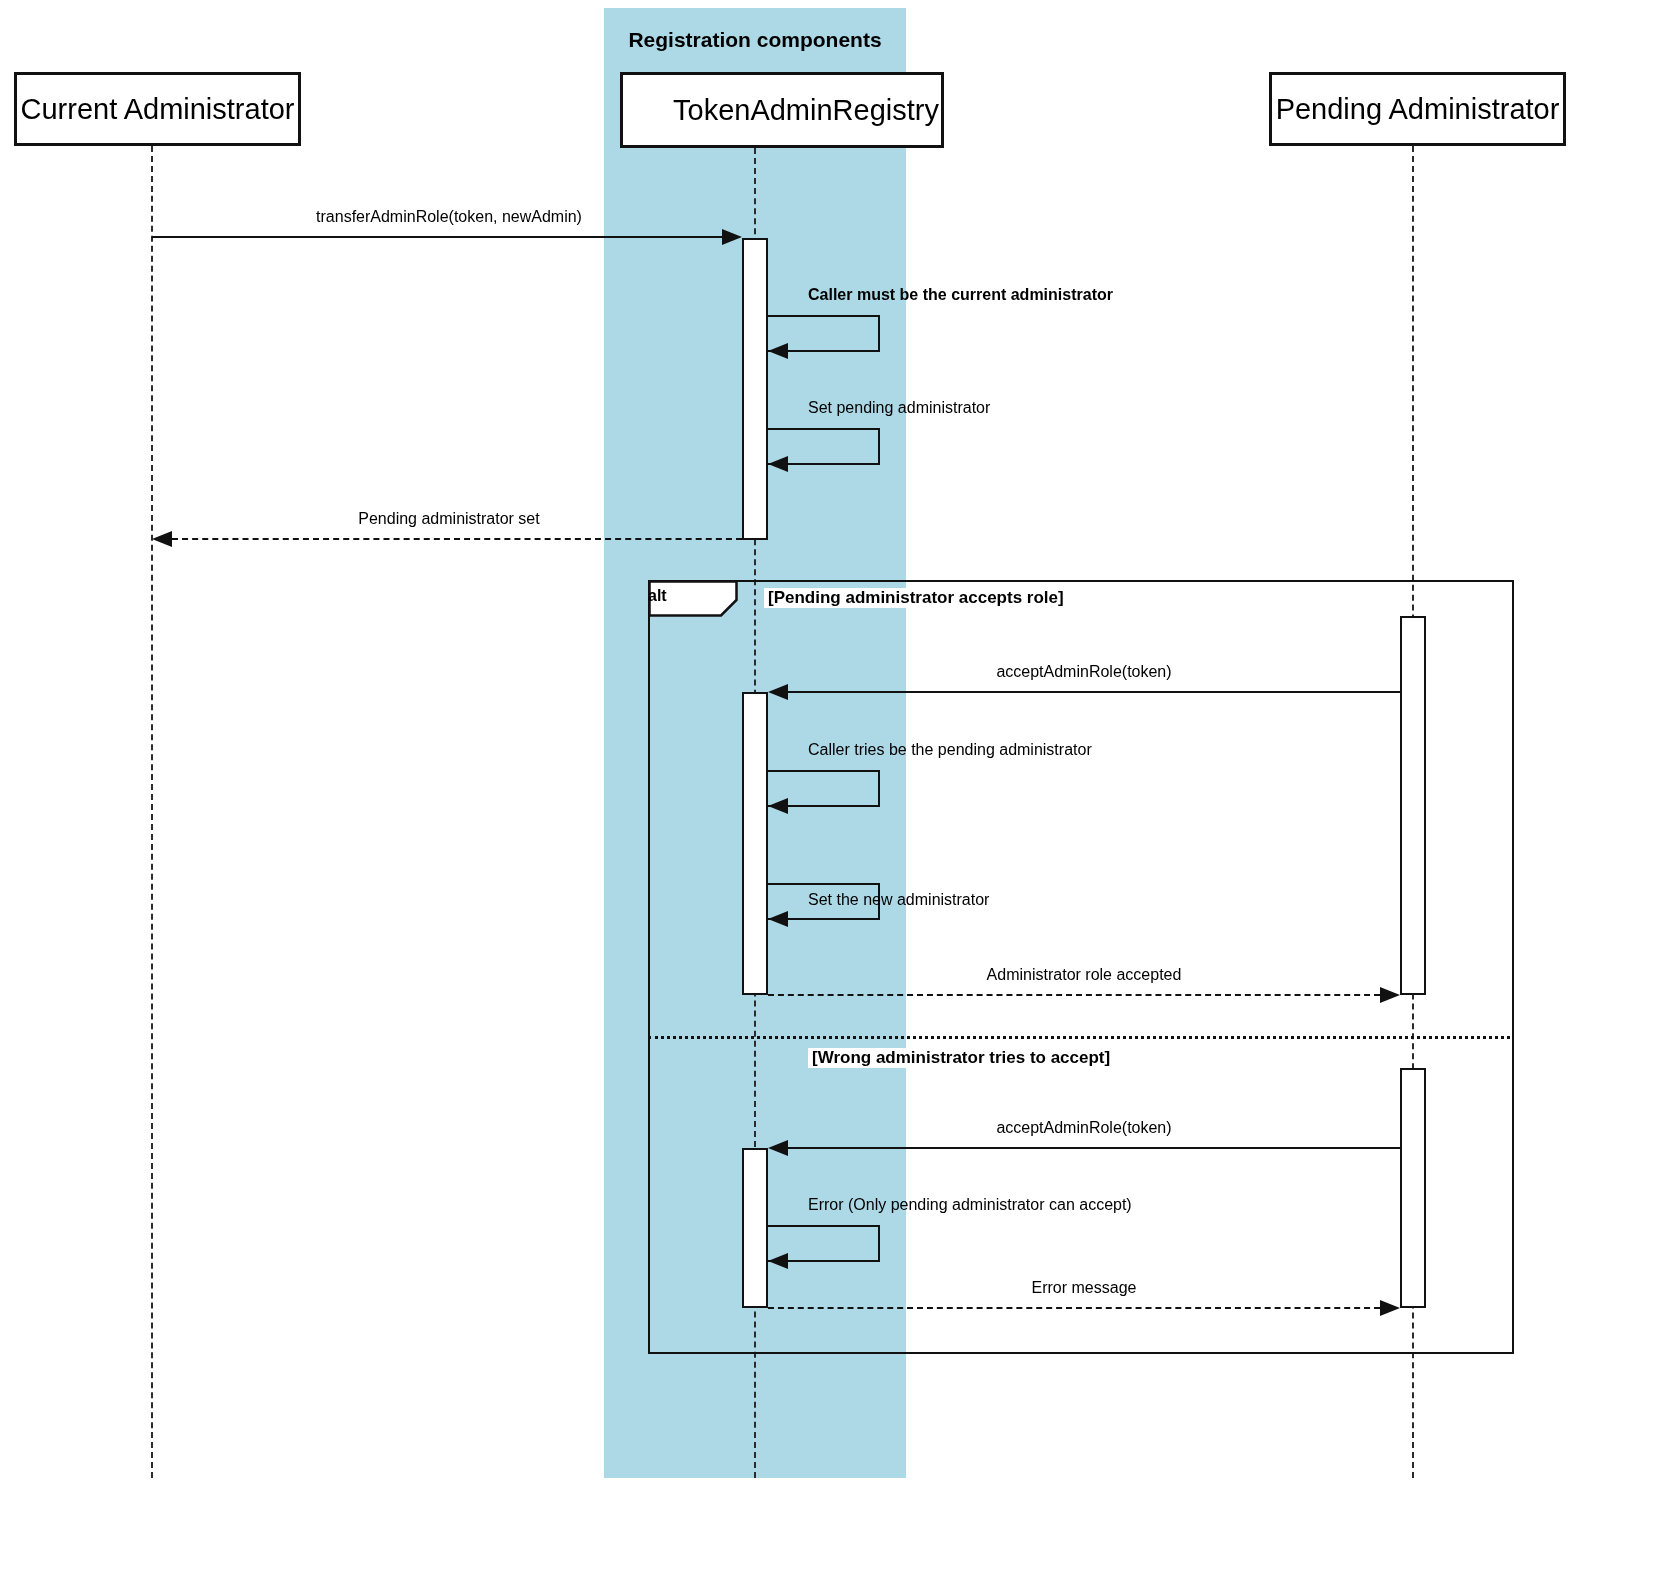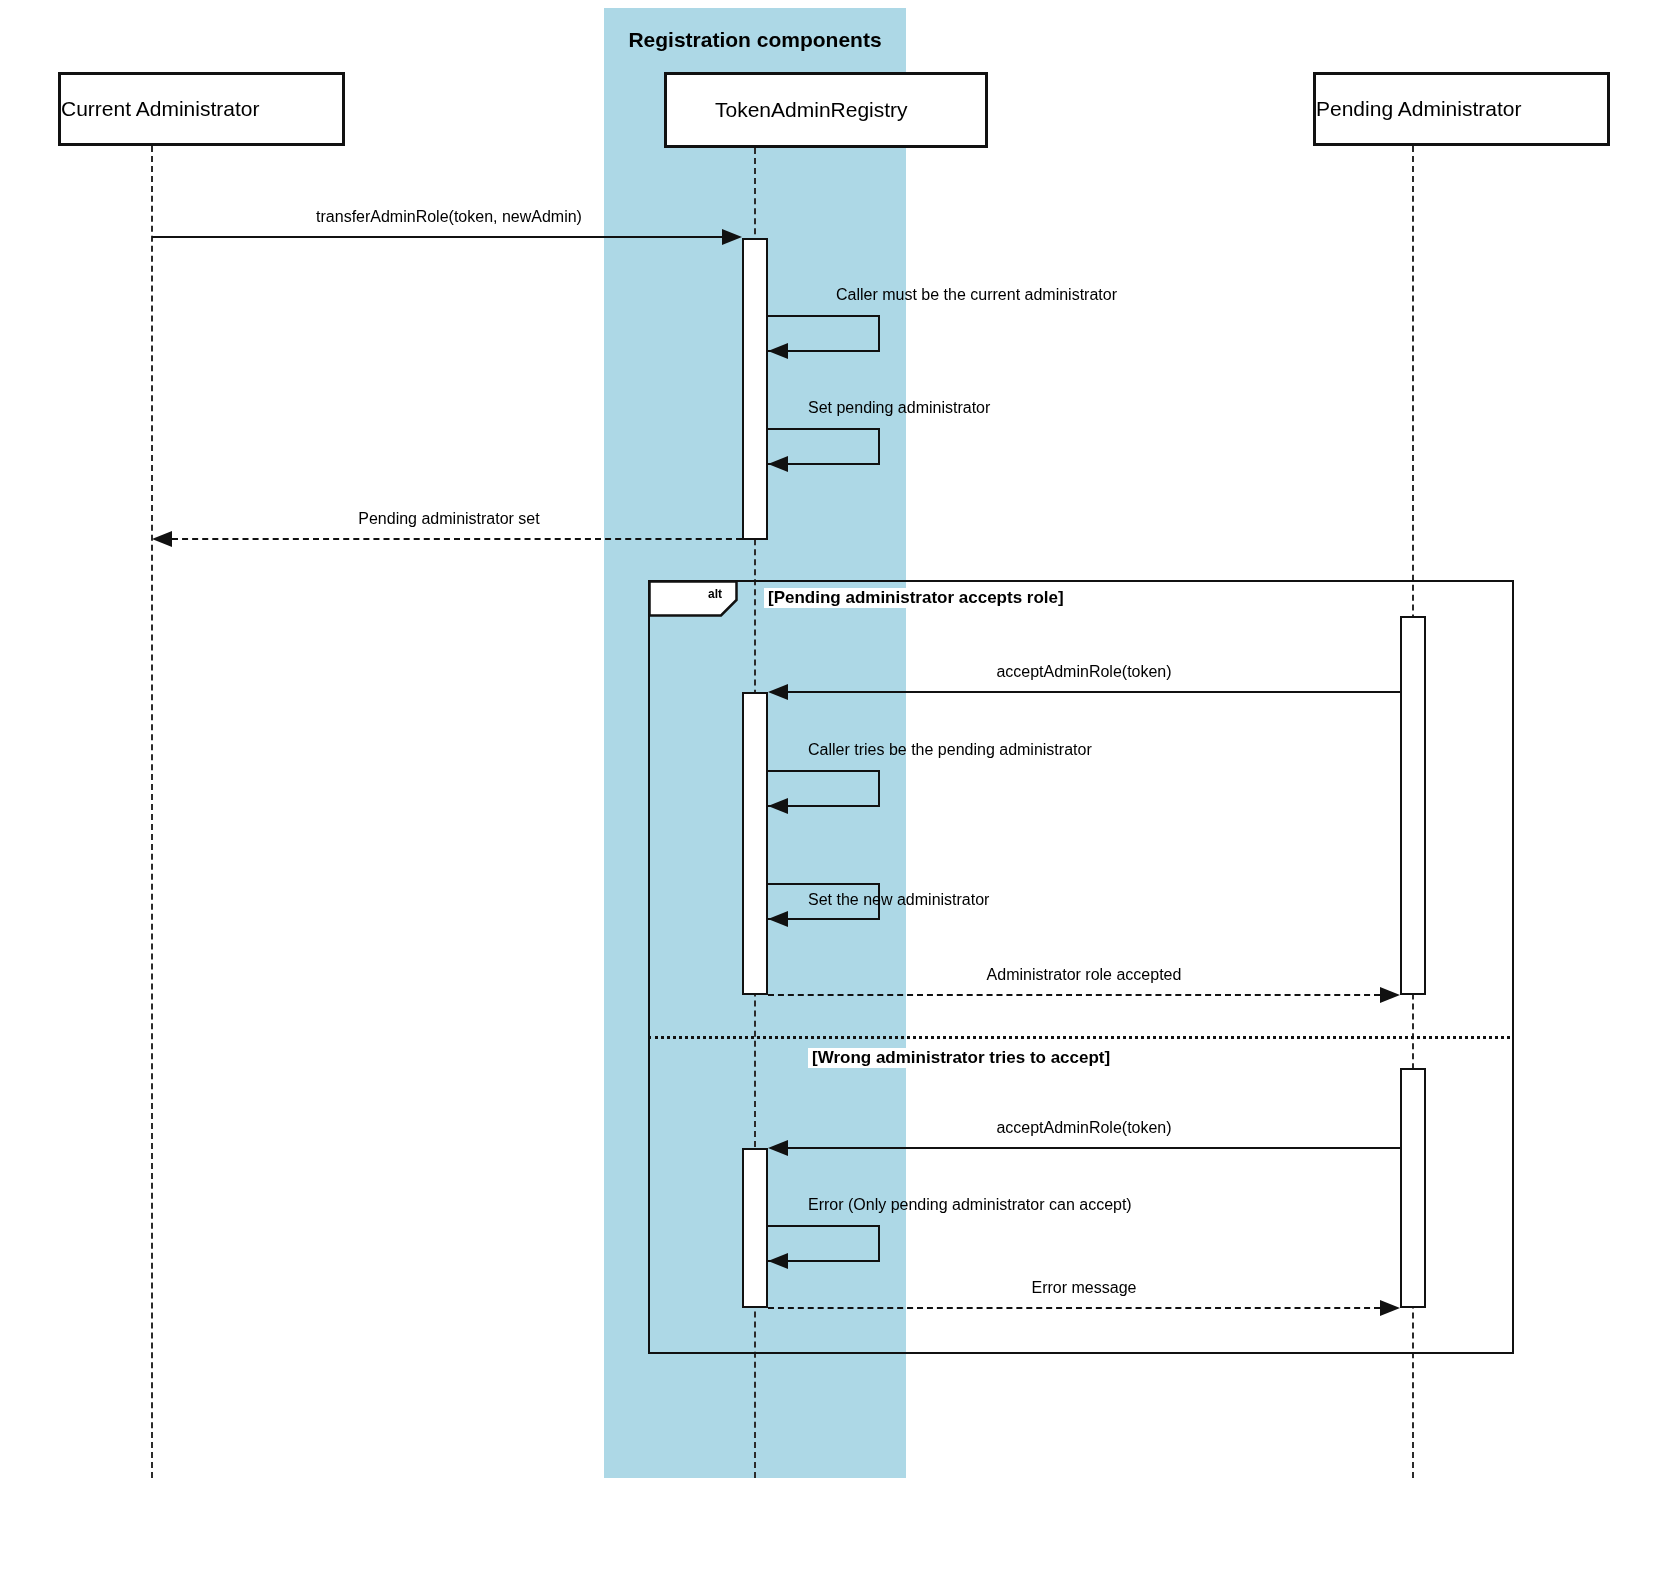--- a/index.html
+++ b/index.html
@@ -3,40 +3,40 @@
 <meta charset="utf-8">
 <style>
   html,body{margin:0;padding:0;background:#ffffff;}
   .canvas{position:relative;width:1674px;height:1590px;background:#ffffff;
           font-family:"Liberation Sans",sans-serif;color:#000000;overflow:hidden;}
   .band{position:absolute;left:604px;top:8px;width:302px;height:1470px;background:#add8e6;z-index:0;}
   .band-label{position:absolute;left:604px;top:28px;width:302px;text-align:center;
               font-weight:bold;font-size:21px;z-index:1;}
   .lifeline{position:absolute;width:0;border-left:2px dashed #2b2b2b;z-index:1;}
   .actor-box{position:absolute;background:#ffffff;border:3px solid #111;display:flex;
-             align-items:center;font-size:21px;z-index:3;text-align:center;margin-left:44px;}
+             align-items:center;justify-content:center;font-size:29px;z-index:3;text-align:center;}
   .activation{position:absolute;width:22px;background:#ffffff;border:2px solid #111;z-index:3;}
   .alt-frame{position:absolute;left:648px;top:580px;width:862px;height:770px;
              border:2.5px solid #111;z-index:2;}
   .alt-divider{position:absolute;left:648px;top:1036px;width:862px;height:0;
                border-top:3px dotted #111;z-index:4;}
   .msg-line{position:absolute;height:0;border-top:2px solid #111;z-index:4;}
   .msg-line.dashed{border-top-style:dashed;}
   .self-loop{position:absolute;width:110px;height:33px;border:2px solid #111;border-left:none;z-index:4;}
   .arrow{position:absolute;width:0;height:0;border-top:8px solid transparent;
          border-bottom:8px solid transparent;z-index:5;}
   .arrow.right{border-left:20px solid #111;}
   .arrow.left{border-right:20px solid #111;}
   .lbl{position:absolute;font-size:16px;white-space:nowrap;z-index:5;}
   .lbl.center{transform:translateX(-50%);}
   .guard{position:absolute;font-size:17px;font-weight:bold;white-space:nowrap;
          background:#ffffff;padding:0 4px;z-index:5;}
   .alt-pentagon{position:absolute;left:648px;top:580px;z-index:5;}
-  .alt-op{position:absolute;left:648px;top:587px;width:74px;text-align:right;
-          font-size:12px;font-weight:bold;z-index:6;}
+  .alt-op{position:absolute;left:648px;top:587px;width:74px;text-align:left;
+          font-size:16px;font-weight:bold;z-index:6;}
 </style>
 </head>
 <body>
 
 <div class="canvas">
 
   <div class="band"></div>
   <div class="band-label">Registration components</div>
 
   <div class="lifeline" style="left:151px;top:146px;height:1332px;"></div>
@@ -65,21 +65,21 @@
   <div class="activation" style="left:742px;top:238px;height:298px;"></div>
   <div class="activation" style="left:1400px;top:616px;height:375px;"></div>
   <div class="activation" style="left:742px;top:692px;height:299px;"></div>
   <div class="activation" style="left:1400px;top:1068px;height:236px;"></div>
   <div class="activation" style="left:742px;top:1148px;height:156px;"></div>
 
   <div class="lbl center" style="left:449px;top:208px;">transferAdminRole(token, newAdmin)</div>
   <div class="msg-line" style="left:152px;top:236px;width:570px;"></div>
   <div class="arrow right" style="left:722px;top:229px;"></div>
 
-  <div class="lbl" style="left:836px;top:286px;">Caller must be the current administrator</div>
+  <div class="lbl" style="left:808px;top:286px;font-weight:bold;">Caller must be the current administrator</div>
   <div class="self-loop" style="left:768px;top:315px;"></div>
   <div class="arrow left" style="left:768px;top:343px;"></div>
 
   <div class="lbl" style="left:808px;top:399px;">Set pending administrator</div>
   <div class="self-loop" style="left:768px;top:428px;"></div>
   <div class="arrow left" style="left:768px;top:456px;"></div>
 
   <div class="lbl center" style="left:449px;top:510px;">Pending administrator set</div>
   <div class="msg-line dashed" style="left:172px;top:538px;width:570px;"></div>
   <div class="arrow left" style="left:152px;top:531px;"></div>

